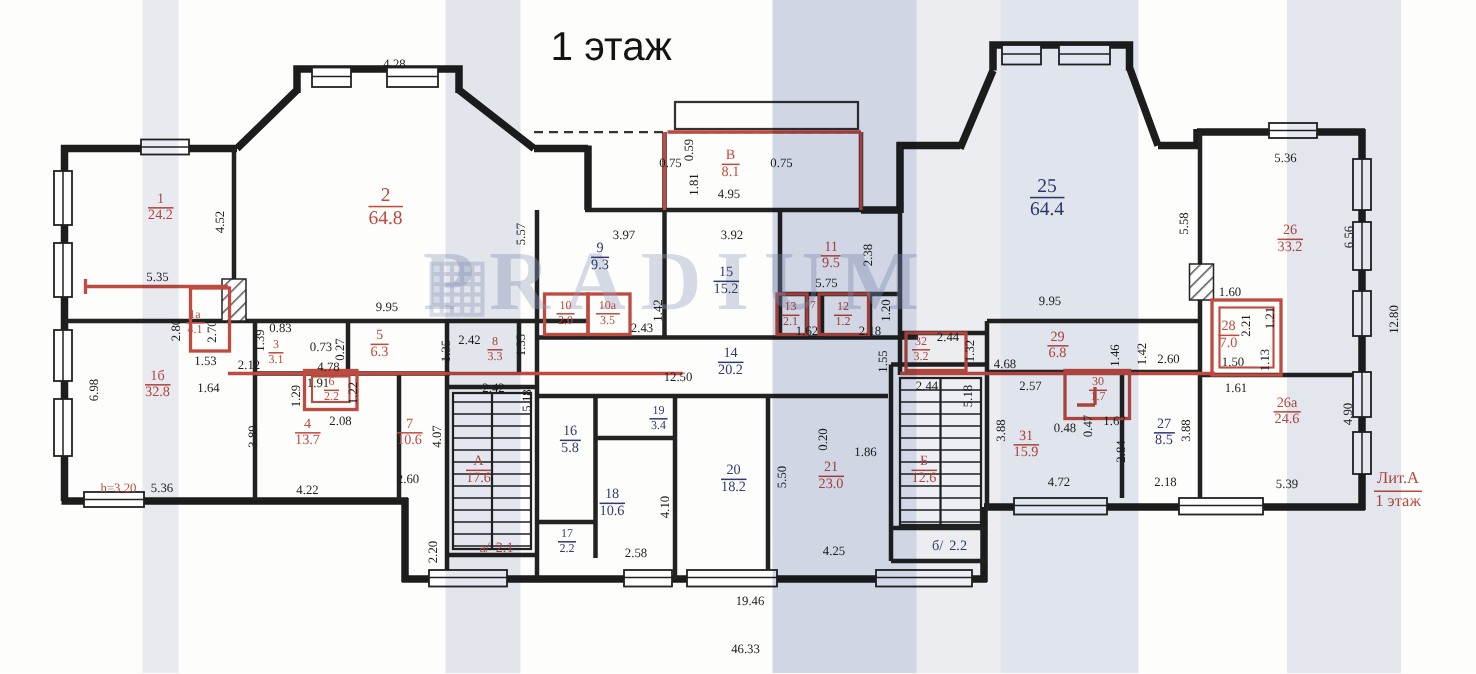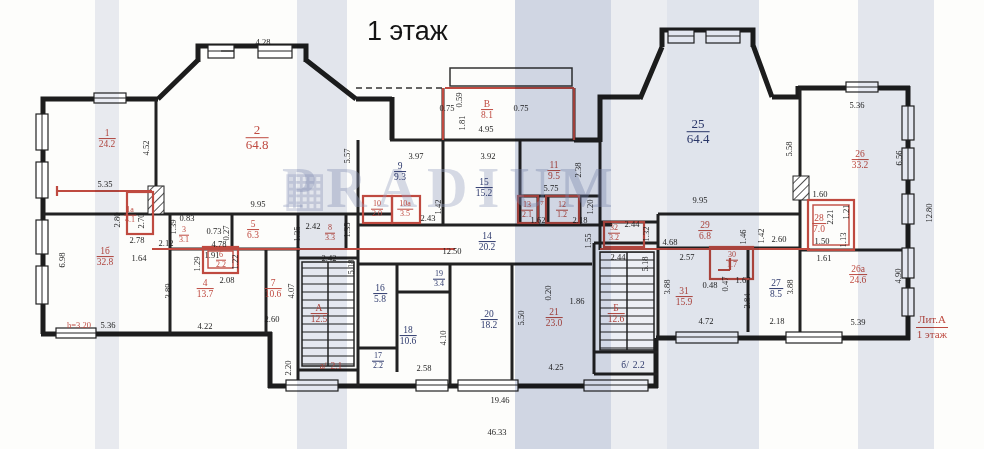--- a/index.html
+++ b/index.html
@@ -237,21 +237,21 @@
       <div class="room blue" style="left: 489px; top: 320px;">
         <span class="rid">20</span>
         <span class="rarea">18.2</span>
       </div>
       <div class="room blue sm" style="left: 378px; top: 361px;">
         <span class="rid">17</span>
         <span class="rarea">2.2</span>
       </div>
       <div class="room red" style="left: 319px; top: 314px;">
         <span class="rid">А</span>
-        <span class="rarea">12.5</span>
+        <span class="rarea">17.6</span>
       </div>
       <div class="room red inline" style="left: 330px; top: 366px;"><span class="rid">а/</span><span class="rarea">2.1</span></div>
       <div class="room red" style="left: 554px; top: 318px;">
         <span class="rid">21</span>
         <span class="rarea">23.0</span>
       </div>
       <div class="room red" style="left: 616px; top: 314px;">
         <span class="rid">Б</span>
         <span class="rarea">12.6</span>
       </div>
@@ -293,21 +293,21 @@
         <span class="rarea">24.6</span>
       </div>
       <span class="dim" style="left: 263px; top: 42px;">4.28</span>
       <span class="dim" style="left: 105px; top: 184px;">5.35</span>
       <span class="dim v" style="left: 146px; top: 148px;">4.52</span>
       <span class="dim v" style="left: 347px; top: 156px;">5.57</span>
       <span class="dim" style="left: 258px; top: 204px;">9.95</span>
       <span class="dim v" style="left: 62px; top: 260px;">6.98</span>
       <span class="dim v" style="left: 117px; top: 220px;">2.80</span>
       <span class="dim v" style="left: 141px; top: 221px;">2.70</span>
-      <span class="dim" style="left: 137px; top: 240px;">2.78</span>
+      <span class="dim" style="left: 137px; top: 240px;">1.53</span>
       <span class="dim" style="left: 139px; top: 258px;">1.64</span>
       <span class="dim" style="left: 108px; top: 325px;">5.36</span>
       <span class="dim red" style="left: 74px; top: 325px; padding-left: 10px;">h=3.20</span>
       <span class="dim" style="left: 166px; top: 243px;">2.12</span>
       <span class="dim v" style="left: 173px; top: 227px;">1.39</span>
       <span class="dim" style="left: 187px; top: 218px;">0.83</span>
       <span class="dim" style="left: 214px; top: 231px;">0.73</span>
       <span class="dim v" style="left: 226px; top: 233px;">0.27</span>
       <span class="dim" style="left: 219px; top: 244px;">4.78</span>
       <span class="dim v" style="left: 197px; top: 264px;">1.29</span>

